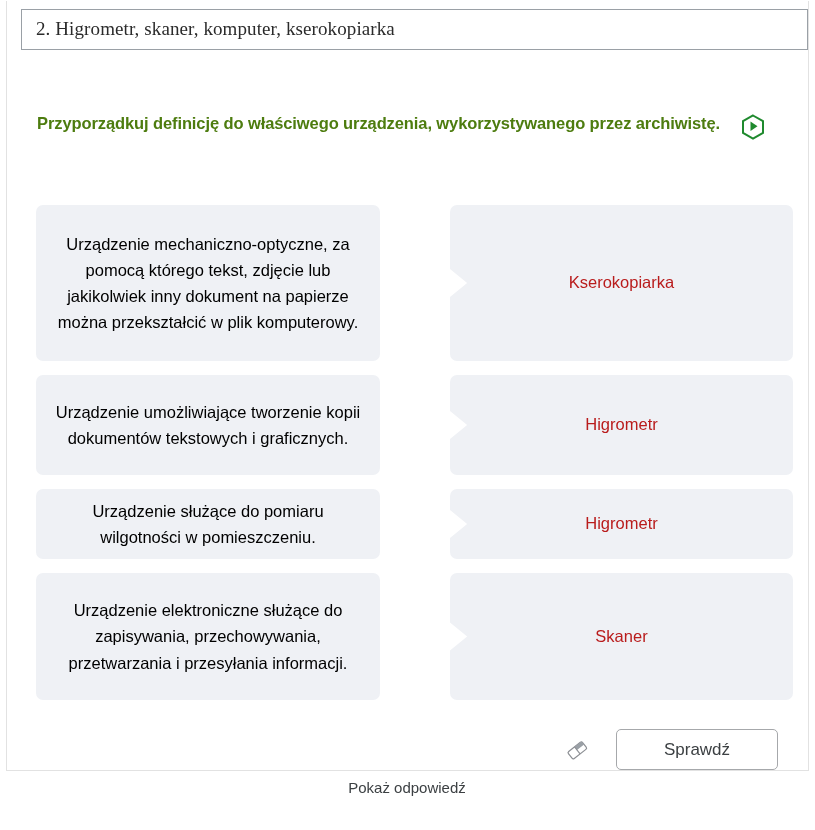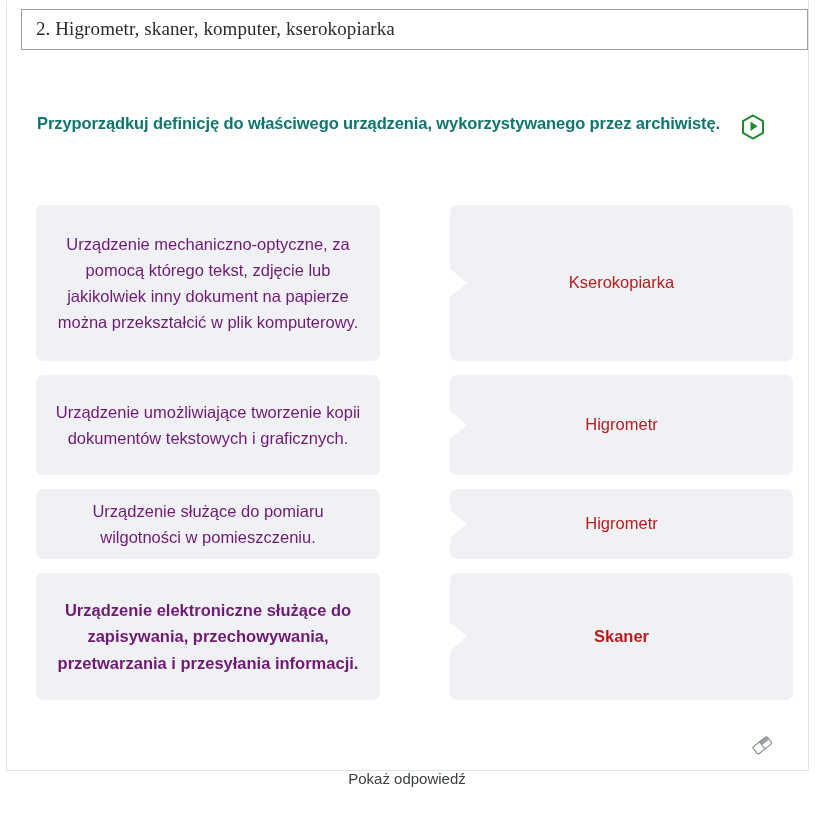--- a/index.html
+++ b/index.html
@@ -56,21 +56,21 @@
     position: absolute;
     left: 30px;
     top: 110px;
     width: 745px;
     display: flex;
     align-items: flex-start;
   }
   .instruction-text {
     font-size: 16.5px;
     font-weight: bold;
-    color: #0f766e;
+    color: #4d7c0f;
     line-height: 1.55;
     width: 700px;
     letter-spacing: -0.1px;
   }
   .audio-icon {
     margin-left: 4px;
     margin-top: 3px;
     flex: 0 0 auto;
     width: 24px;
     height: 26px;
@@ -82,37 +82,37 @@
     position: absolute;
     left: 29px;
     top: 204px;
     width: 757px;
   }
   .match-row {
     display: flex;
     align-items: stretch;
     margin-bottom: 14px;
   }
-  .match-row:last-child { margin-bottom: 0; font-weight: bold; }
+  .match-row:last-child { margin-bottom: 0; }
 
   .def-card {
     position: relative;
     width: 344px;
     flex: 0 0 344px;
     background: #eff1f5;
     border-radius: 7px;
     display: flex;
     align-items: center;
     justify-content: center;
     padding: 10px 14px;
     box-sizing: border-box;
     text-align: center;
     font-size: 16.5px;
     line-height: 1.58;
-    color: #701a75;
+    color: #000000;
     cursor: grab;
     
     clip-path: polygon(
       0% 0%,
       100% 0%,
       100% calc(50% - 14px),
       108% 50%,
       100% calc(50% + 14px),
       100% 100%,
       0% 100%
@@ -269,17 +269,20 @@
     <div class="footer-top">
       <button class="eraser-btn">
         <svg viewBox="0 0 26 26" width="26" height="26" aria-hidden="true">
           <g transform="rotate(-38 13 13)">
             <rect x="4" y="9" width="18" height="9" rx="1.6" fill="#ffffff" stroke="#8c8f94" stroke-width="1.2"></rect>
             <path d="M13 9 h7.4 a1.6 1.6 0 0 1 1.6 1.6 V13 H13 Z" fill="#9aa0a6"></path>
             <line x1="13" y1="9" x2="13" y2="18" stroke="#8c8f94" stroke-width="1.1"></line>
           </g>
         </svg>
       </button>
+      <button class="check-btn">
+        <span>Sprawdź</span>
+      </button>
     </div>
     <div class="show-answer">Pokaż odpowiedź</div>
   </div>
 
 </div>
 
 </body></html>

